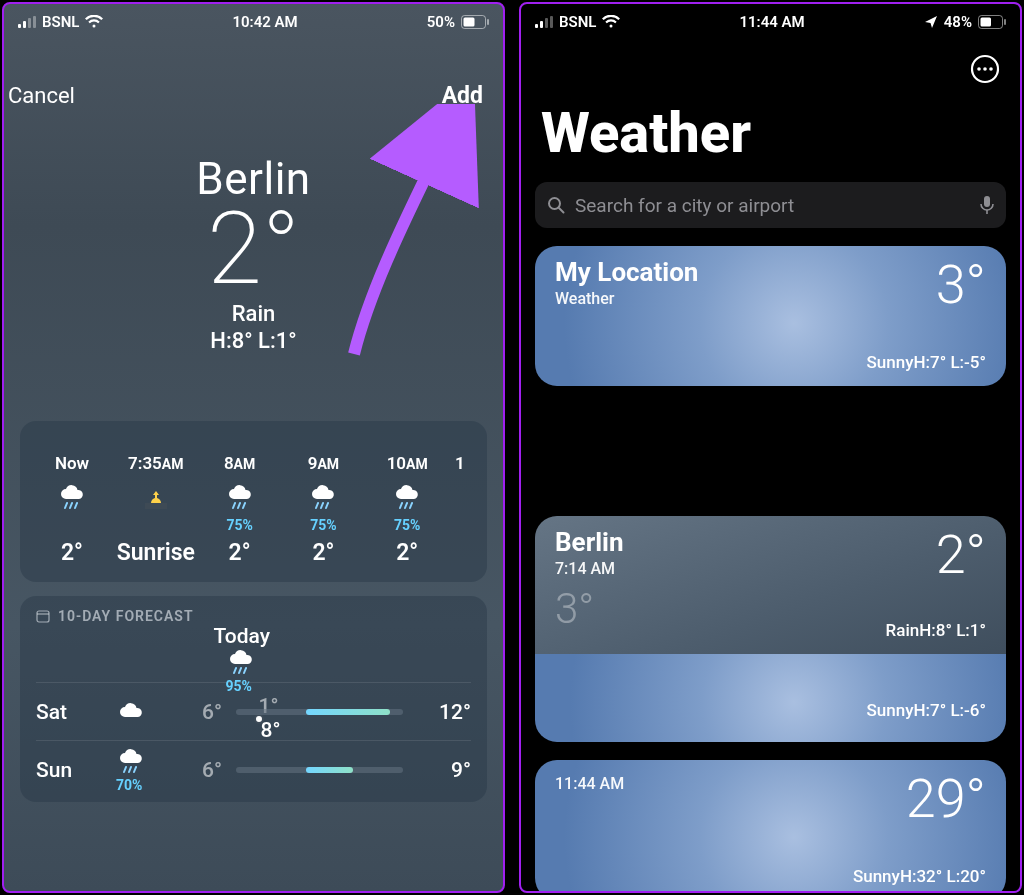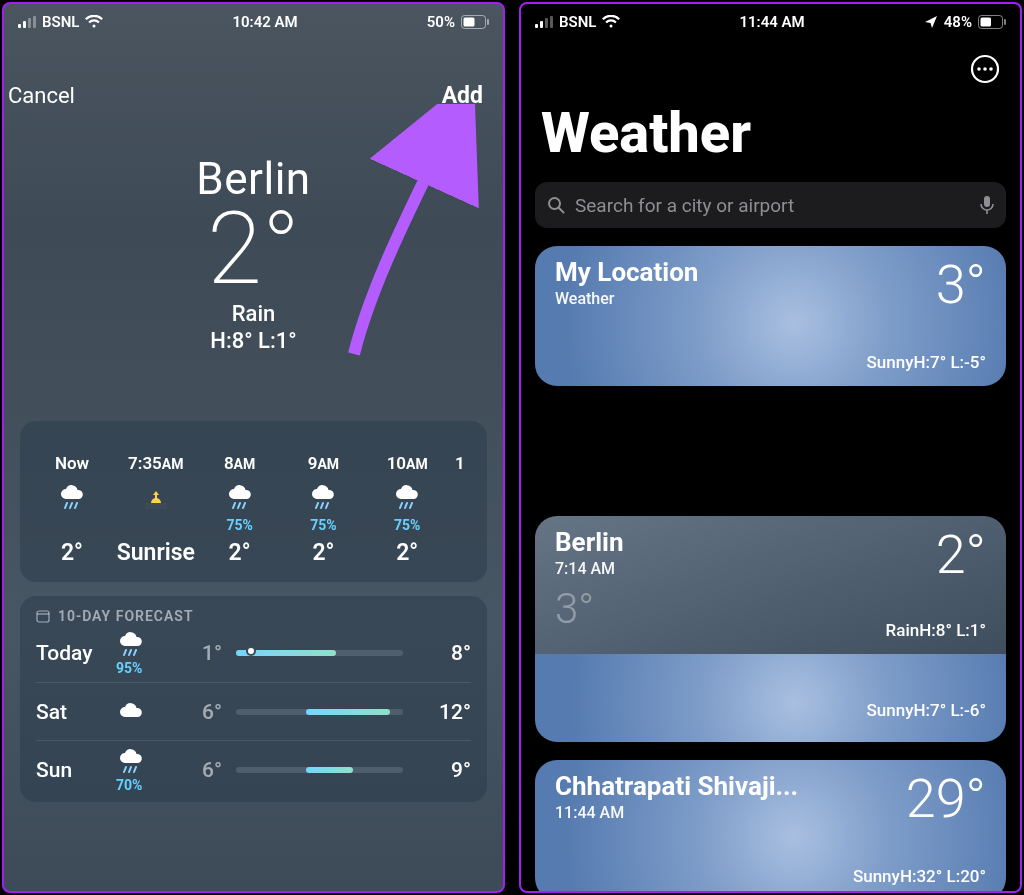--- a/index.html
+++ b/index.html
@@ -32,21 +32,21 @@
   .hourly-row { display:flex; margin-top:18px; justify-content: space-between; }
   .hour { display:flex; flex-direction:column; align-items:center; width:72px; }
   .hour .lbl { font-size:17px; font-weight:600; }
   .hour .sub { font-size:14px; font-weight:700; }
   .hour .icon { margin:10px 0 4px 0; width:30px; height:30px; display:flex; align-items:center; justify-content:center; }
   .hour .pct { color:#66d1ff; font-size:14px; font-weight:700; height:16px; }
   .hour .t { font-size:23px; font-weight:600; margin-top:6px; }
   .panel.forecast { margin-top: 14px; padding: 12px 16px 4px 16px; }
   .forecast-title { display:flex; align-items:center; gap:8px; color: rgba(235,240,245,.6); font-size:14px; letter-spacing:1px; font-weight:600; }
   .daily-row { display:flex; align-items:center; height:58px; border-top:1px solid rgba(255,255,255,.1); }
-  .daily-row:first-of-type { border-top:none; }
+  .daily-row:first-of-type { border-top:none;flex-direction:column; }
   .daily-day { width:80px; font-size:21px; font-weight:500; }
   .daily-icon { width:56px; display:flex; flex-direction:column; align-items:flex-start; }
   .daily-pct { color:#66d1ff; font-size:14px; font-weight:700; }
   .daily-lo { width:50px; text-align:right; font-size:21px; color: rgba(255,255,255,.55); font-weight:500; }
   .tempbar-wrap { flex:1; margin:0 14px; height:6px; border-radius:3px; background: rgba(100,115,130,.55); position:relative; }
   .tempbar-fill { position:absolute; top:0; bottom:0; border-radius:3px; background: linear-gradient(90deg,#74d6ff,#8fe1c8); }
   .tempbar-dot { position:absolute; width:10px; height:10px; background:#fff; border:2px solid rgba(40,55,70,.9); border-radius:50%; top:-4px; }
   .daily-hi { width:54px; text-align:right; font-size:21px; font-weight:500; }
   
   .arrow-anno { position:absolute; pointer-events:none; }
@@ -382,21 +382,20 @@
     <div class="card sunny partial-sunny">
       <div class="bottomline" style="margin-top:34px;">
         <span>Sunny</span>
         <span>H:7°  L:-6°</span>
       </div>
     </div>
 
     <div class="card sunny">
       <div class="topline">
         <div>
-          <div class="cname">Chhatrapati Shivaji...</div>
           <div class="csub">11:44 AM</div>
         </div>
         <div class="ctemp">29°</div>
       </div>
       <div class="bottomline">
         <span>Sunny</span>
         <span>H:32°  L:20°</span>
       </div>
     </div>
 

